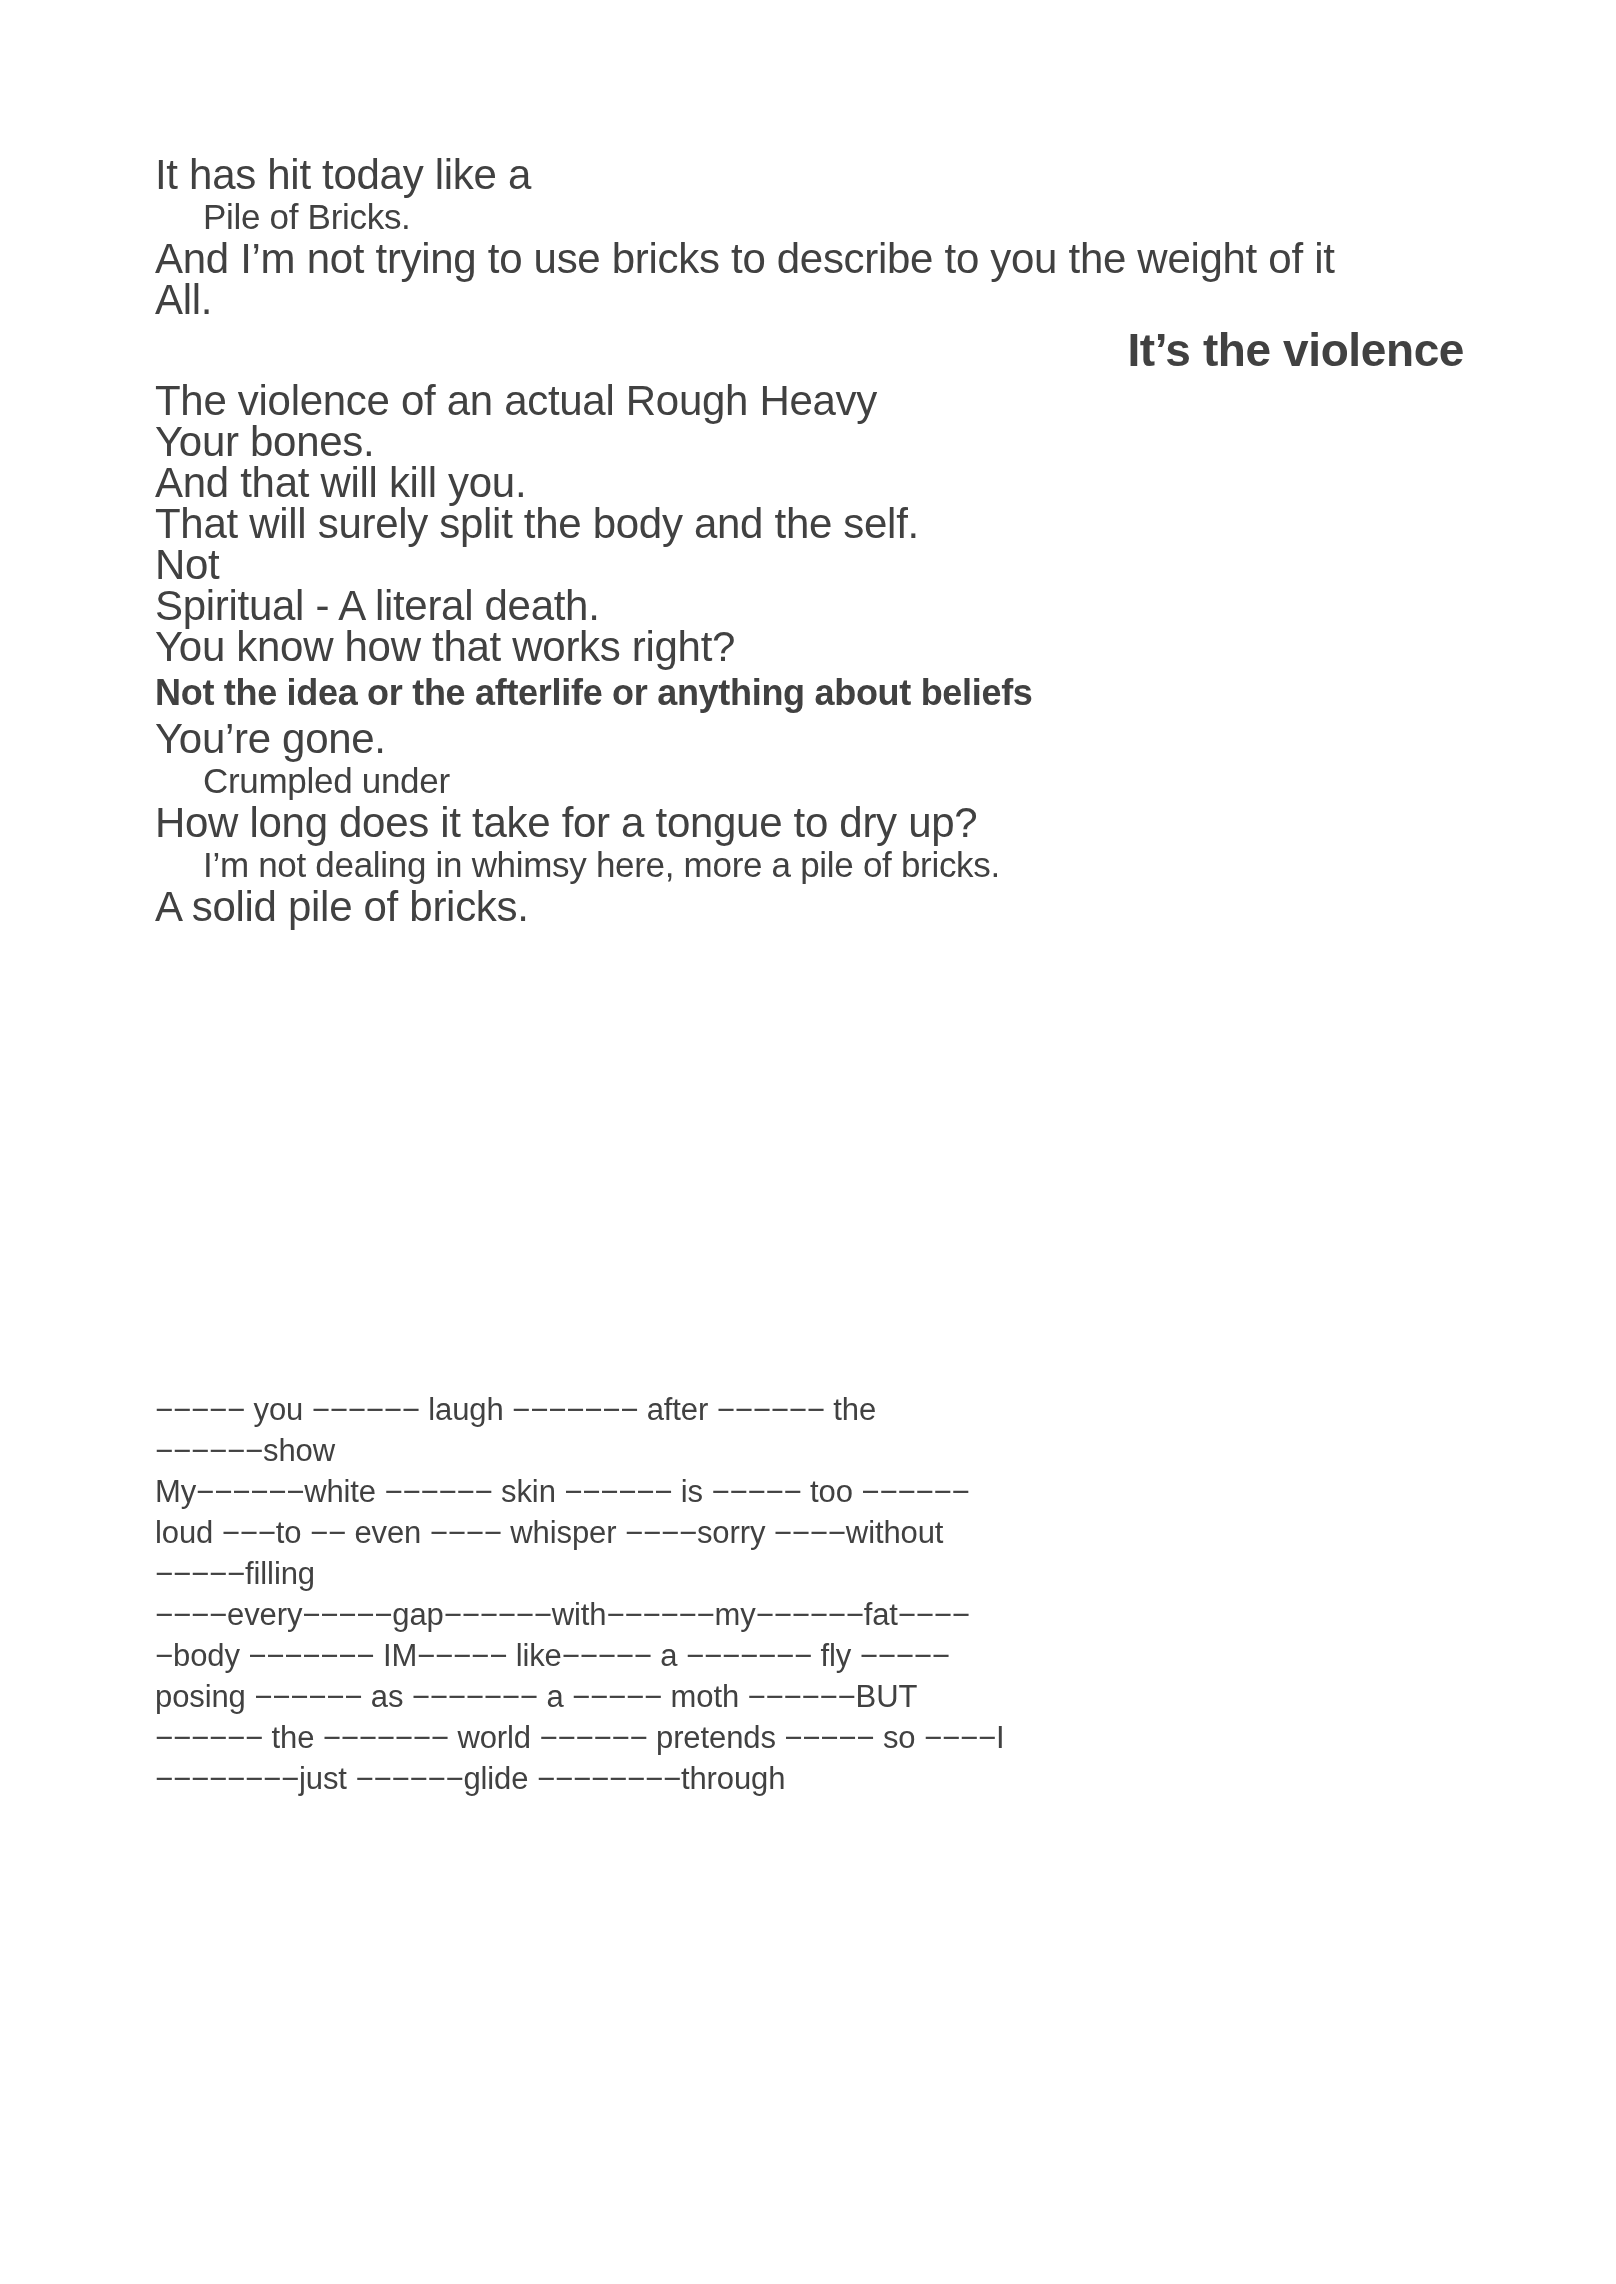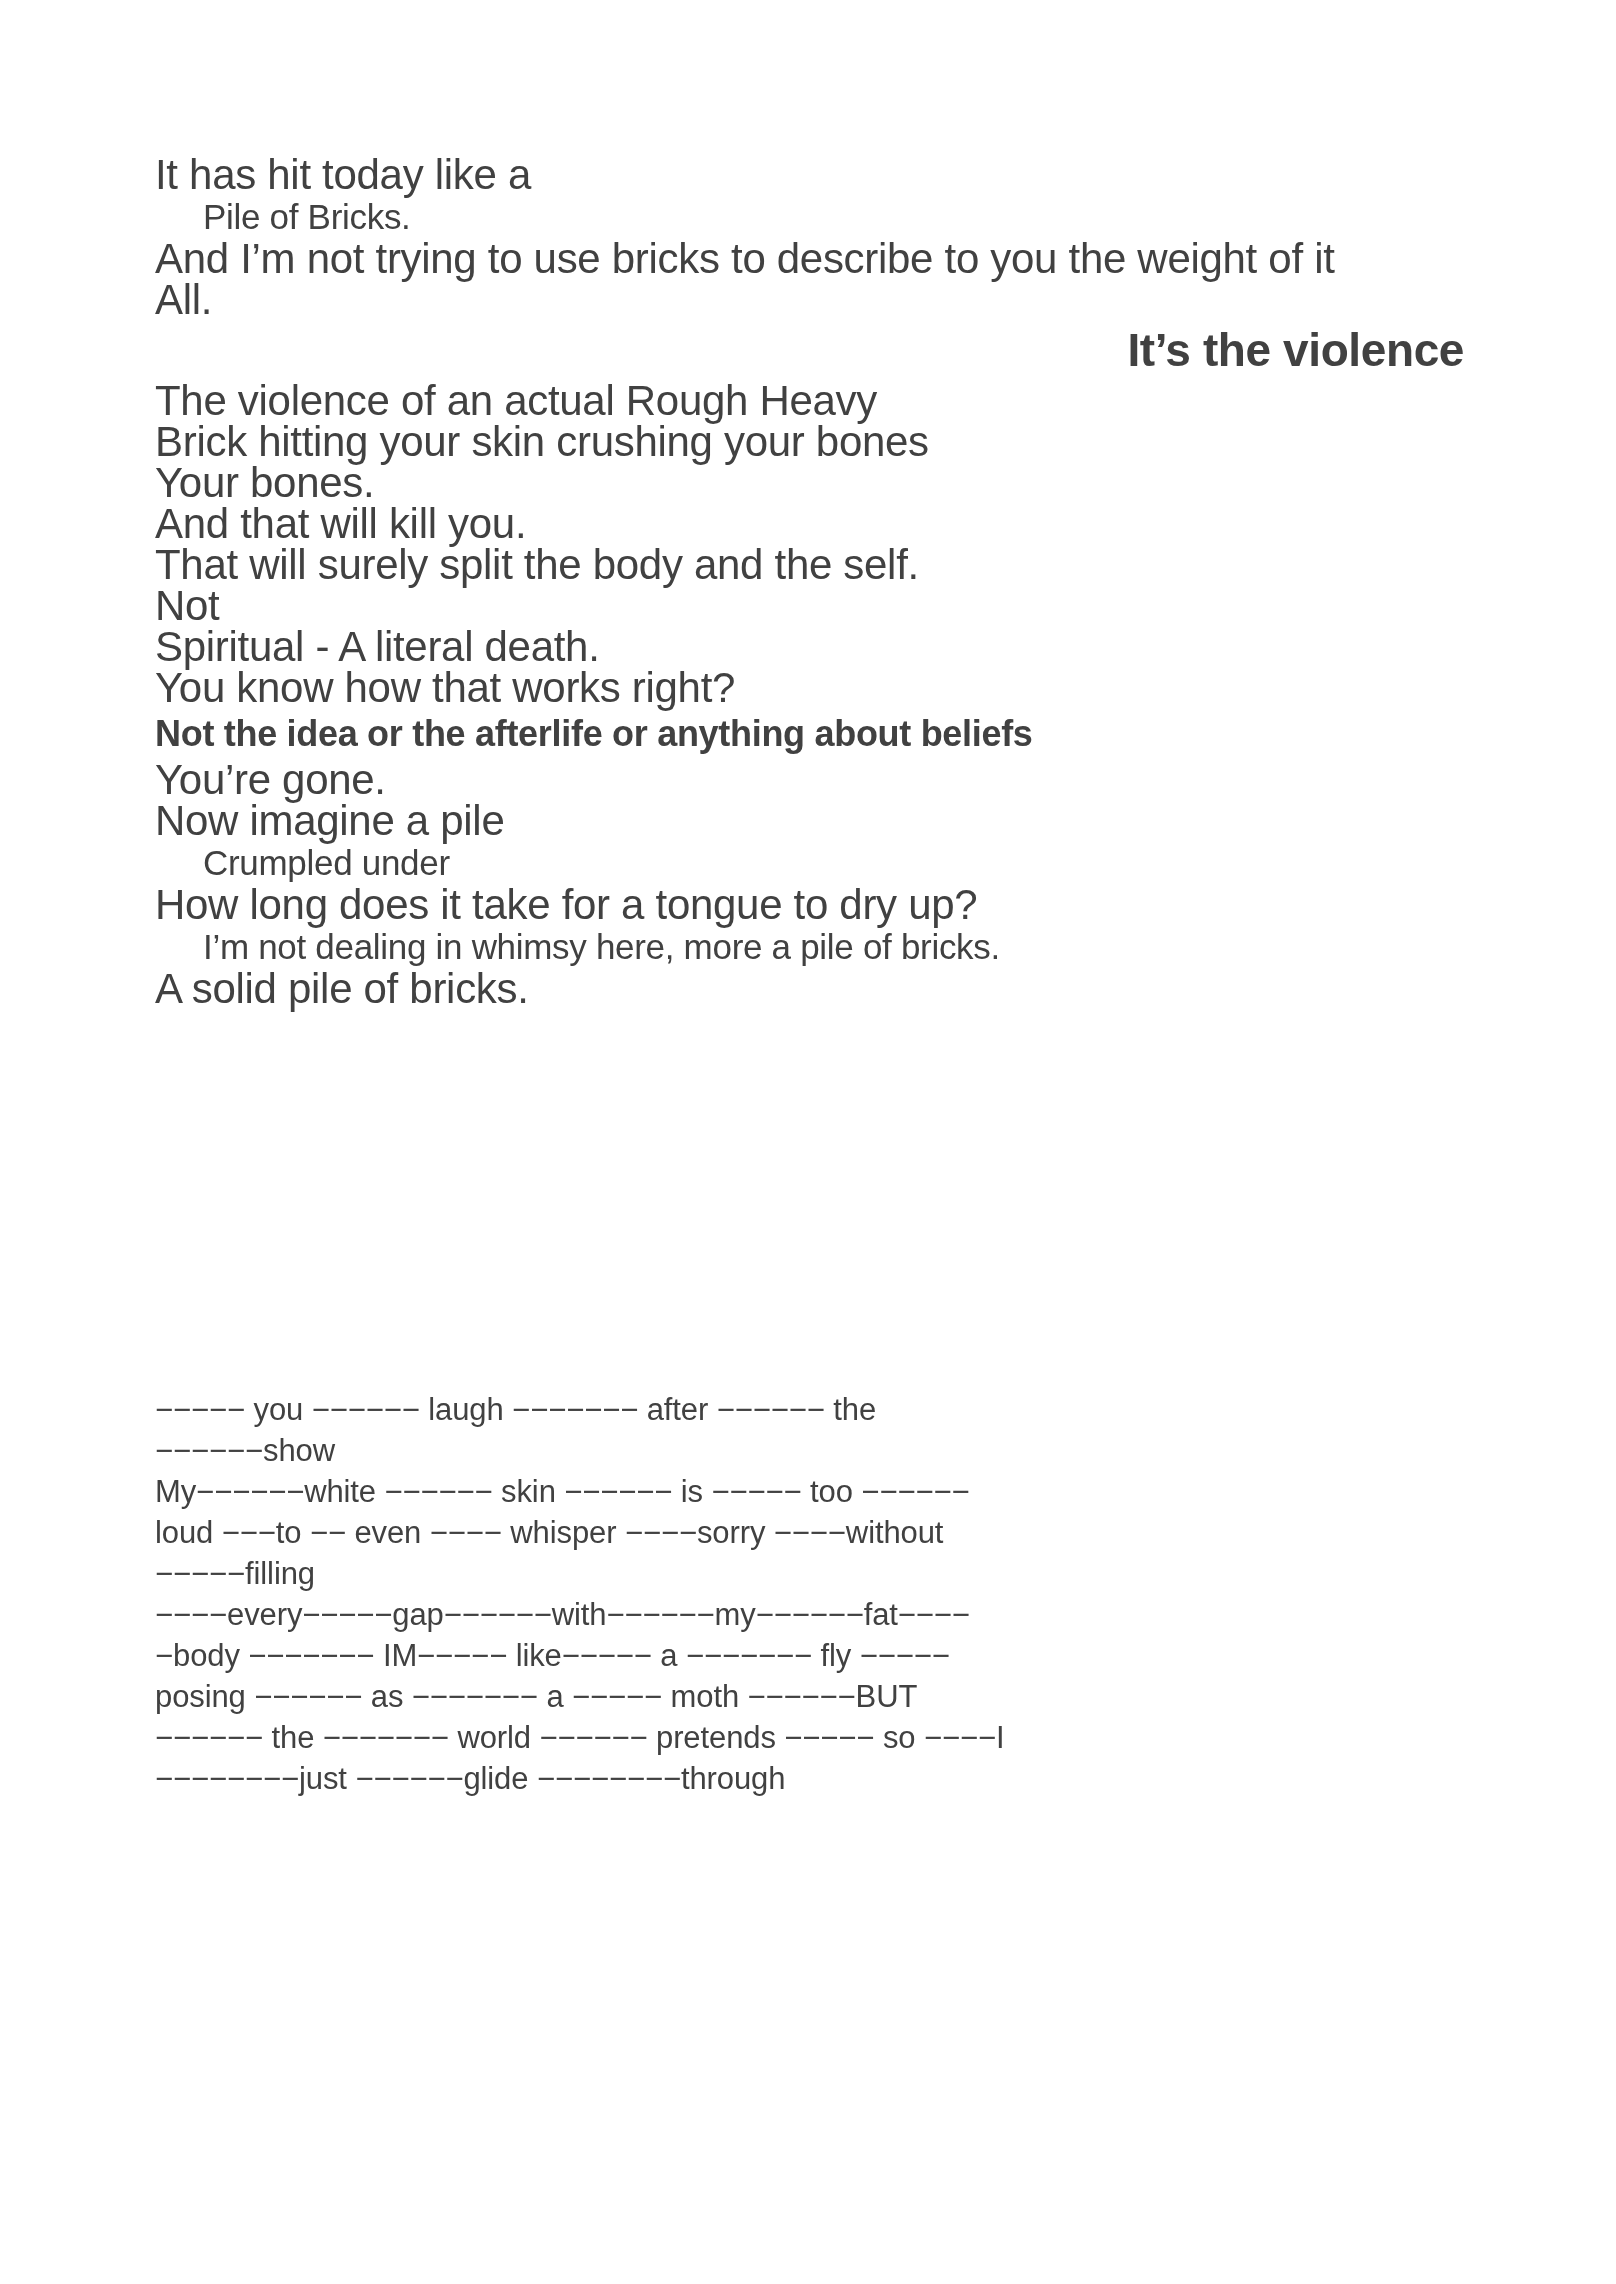--- a/index.html
+++ b/index.html
@@ -69,30 +69,28 @@
 
 <div class="page">
 
   <div class="section-top">
     <span class="line">It has hit today like a</span>
     <span class="line large">Pile of Bricks.</span>
     <span class="line">And I’m not trying to use bricks to describe to you the weight of it</span>
     <span class="line">All.</span>
     <span class="line heading">It’s the violence</span>
     <span class="line">The violence of an actual Rough Heavy</span>
-    <span class="line">Brick hitting your skin crushing your bones</span>
     <span class="line">Your bones.</span>
     <span class="line">And that will kill you.</span>
     <span class="line">That will surely split the body and the self.</span>
     <span class="line">Not</span>
     <span class="line">Spiritual - A literal death.</span>
     <span class="line">You know how that works right?</span>
     <span class="line bold">Not the idea or the afterlife or anything about beliefs</span>
     <span class="line">You’re gone.</span>
-    <span class="line">Now imagine a pile</span>
     <span class="line large">Crumpled under</span>
     <span class="line">How long does it take for a tongue to dry up?</span>
     <span class="line large">I’m not dealing in whimsy here, more a pile of bricks.</span>
     <span class="line">A solid pile of bricks.</span>
   </div>
 
   <div class="section-dashes">
     <span class="line">−−−−−   you −−−−−− laugh −−−−−−− after −−−−−− the</span>
     <span class="line">−−−−−−show</span>
     <span class="line">My−−−−−−white −−−−−− skin −−−−−− is −−−−− too −−−−−−</span>

